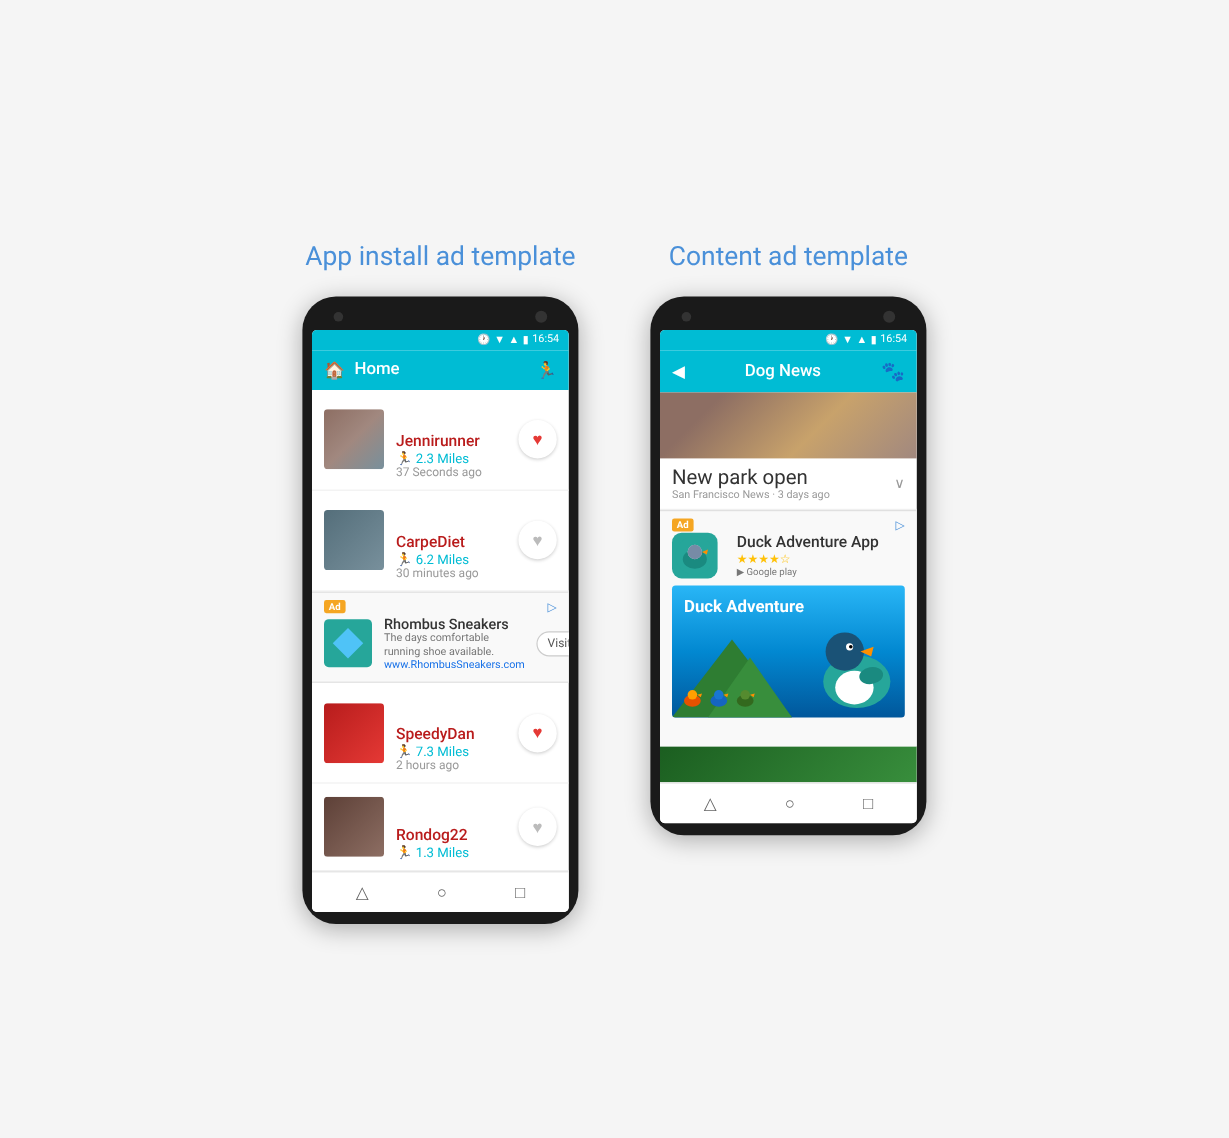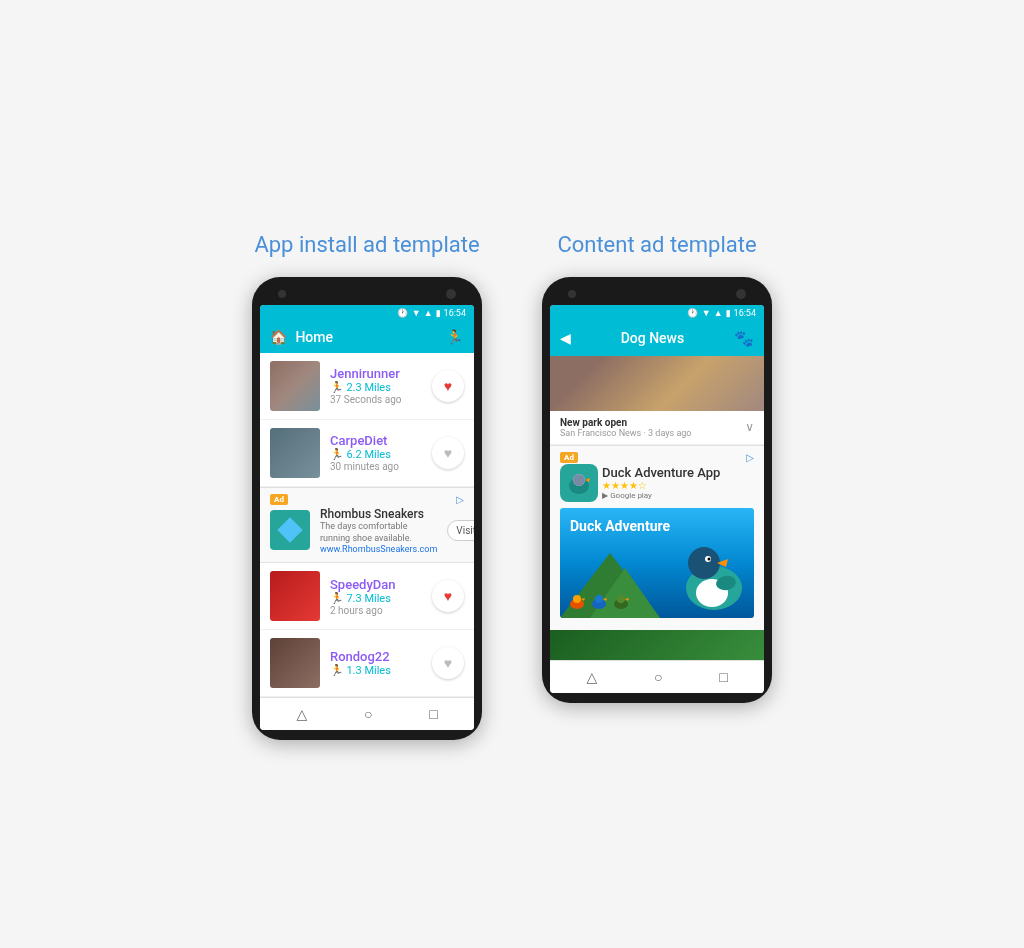--- a/index.html
+++ b/index.html
@@ -103,21 +103,22 @@
       border-radius: 3px;
       flex-shrink: 0;
       overflow: hidden;
     }
     .list-info {
       flex: 1;
     }
     .list-name {
       font-size: 13px;
       font-weight: 500;
-      color: #8b5cf6;
+      color: #b91c1c;
+      margin-top: 28px;
     }
     .list-miles {
       font-size: 11px;
       color: #00bcd4;
     }
     .list-time {
       font-size: 10px;
       color: #999;
     }
     .heart-btn {
@@ -259,43 +260,43 @@
       position: relative;
     }
     .news-item {
       padding: 6px 10px;
       border-bottom: 1px solid #f0f0f0;
       display: flex;
       align-items: center;
       justify-content: space-between;
     }
     .news-item-title {
-      font-size: 10px;
-      font-weight: 700;
+      font-size: 17px;
+      font-weight: 400;
       color: #333;
     }
     .news-item-sub {
       font-size: 9px;
       color: #999;
     }
     .news-chevron {
       color: #999;
       font-size: 12px;
     }
     
     .content-ad-block {
       background: #f9f9f9;
       border-top: 1px solid #e0e0e0;
       padding: 6px 10px;
       position: relative;
     }
     .content-ad-header {
       display: flex;
       align-items: center;
-      gap: 4px;
+      gap: 16px;
       margin-bottom: 6px;
     }
     .content-ad-app-icon {
       width: 38px; height: 38px;
       background: #26a69a;
       border-radius: 8px;
       overflow: hidden;
       flex-shrink: 0;
       display: flex;
       align-items: center;
@@ -321,21 +322,21 @@
       gap: 2px;
     }
     
     .duck-banner {
       width: 100%;
       height: 110px;
       background: linear-gradient(180deg, #29b6f6 0%, #0288d1 50%, #01579b 100%);
       border-radius: 3px;
       position: relative;
       overflow: hidden;
-      margin-bottom: 6px;
+      margin-bottom: 18px;
     }
     .duck-banner-text {
       position: absolute;
       top: 10px;
       left: 10px;
       font-size: 14px;
       font-weight: bold;
       color: #fff;
     }
     .install-btn {

